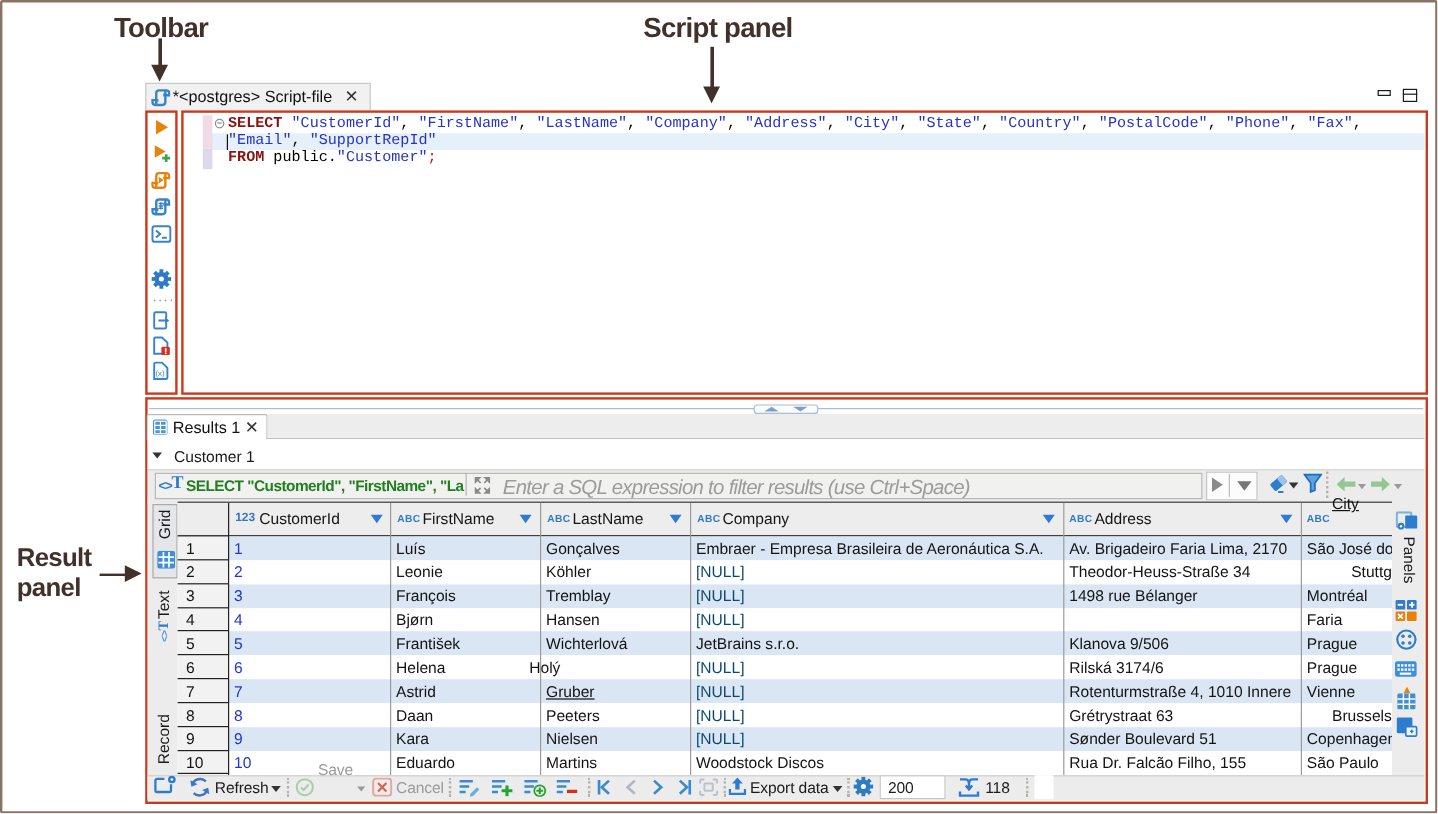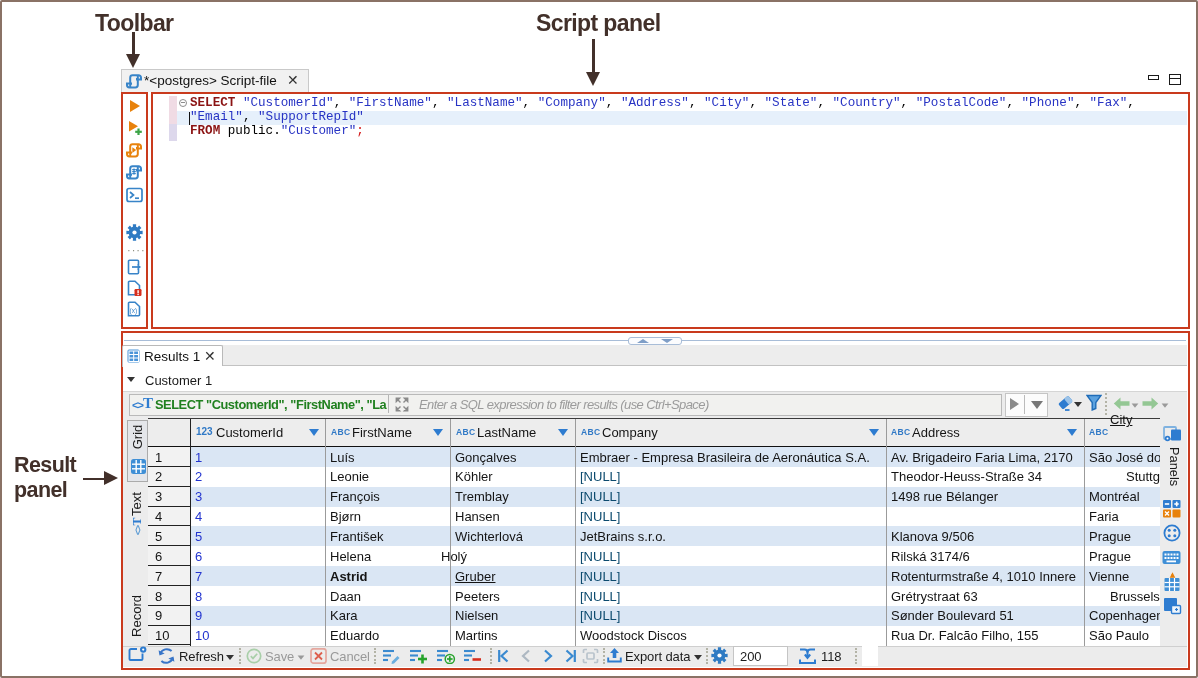--- a/index.html
+++ b/index.html
@@ -161,21 +161,21 @@
   <div class="abs" style="left:155px; top:396.5px; font-size:12.8px; font-weight:bold; color:#20801f; white-space:nowrap; letter-spacing:-0.43px;">SELECT "CustomerId", "FirstName", "La</div>
   <div class="abs" style="left:388px; top:395px; width:1px; height:18px; background:#b5b5b5;"></div>
   <svg class="abs" style="left:394px; top:397px;" width="16" height="15" viewBox="0 0 16 15">
     <g stroke="#8a8a8a" stroke-width="1.4" fill="#8a8a8a">
       <path d="M9.5 5.5 L13.5 1.5 M13.7 4.6 V1.3 H10.4 Z"></path>
       <path d="M6.5 9.5 L2.5 13.5 M2.3 10.4 V13.7 H5.6 Z"></path>
       <path d="M13.5 13.5 L9.5 9.5 M10.4 13.7 H13.7 V10.4 Z"></path>
       <path d="M2.5 1.5 L6.5 5.5 M5.6 1.3 H2.3 V4.6 Z"></path>
     </g>
   </svg>
-  <div class="abs" style="left:419px; top:396.5px; font-size:13px; font-style:italic; color:#9b9b9b; letter-spacing:-0.6px;">Enter a SQL expression to filter results (use Ctrl+Space)</div>
+  <div class="abs" style="left:419px; top:396.5px; font-size:17px; font-style:italic; color:#9b9b9b; letter-spacing:-0.6px;">Enter a SQL expression to filter results (use Ctrl+Space)</div>
   <div class="abs" style="left:1005px; top:392.5px; width:43px; height:24px; background:#fcfcfc; border:1px solid #c5c5c5;"></div>
   <div class="abs" style="left:1010px; top:398px; width:0; height:0; border-top:6.5px solid transparent; border-bottom:6.5px solid transparent; border-left:9px solid #8a8a8a;"></div>
   <div class="abs" style="left:1024px; top:395px; width:1px; height:19px; background:#bbb;"></div>
   <div class="abs" style="left:1031px; top:401px; width:0; height:0; border-left:6.5px solid transparent; border-right:6.5px solid transparent; border-top:8px solid #777;"></div>
   <svg class="abs" style="left:1056px; top:394px;" width="18" height="18" viewBox="0 0 18 18">
     <g transform="rotate(-40 9 8)">
       <rect x="2.5" y="5" width="13" height="7.5" rx="1.5" fill="#2e7cd0"></rect>
       <rect x="10.2" y="5" width="5.3" height="7.5" rx="1.5" fill="#9cc3e8"></rect>
     </g>
     <line x1="9" y1="16" x2="13.5" y2="16" stroke="#2e7cd0" stroke-width="1.8"></line>
@@ -297,21 +297,21 @@
     <div class="cellt" style="left:251px;">Holý</div>
     <div class="cellt nullv" style="left:390px;">[NULL]</div>
     <div class="cellt" style="left:701px; width:193px; overflow:hidden;">Rilská 3174/6</div>
     <div class="cellt" style="left:899px; width:71px; overflow:hidden;">Prague</div>
   </div>
   <div class="abs" style="left:148px; top:546.2px; width:42px; height:19.85px; border-bottom:1.2px solid #222;">
     <div class="cellt" style="left:7px;">6</div>
   </div>
   <div class="abs" style="left:190px; top:566.1px; width:970px; height:19.85px; background:#dae6f4;">
     <div class="cellt" style="left:5px; color:#2334cf;">7</div>
-    <div class="cellt" style="left:140px;font-weight:bold;">Astrid</div>
+    <div class="cellt" style="left:140px;">Astrid</div>
     <div class="cellt" style="left:265px;text-decoration:underline;">Gruber</div>
     <div class="cellt nullv" style="left:390px;">[NULL]</div>
     <div class="cellt" style="left:701px; width:193px; overflow:hidden;">Rotenturmstraße 4, 1010 Innere</div>
     <div class="cellt" style="left:899px; width:71px; overflow:hidden;">Vienne</div>
   </div>
   <div class="abs" style="left:148px; top:566.1px; width:42px; height:19.85px; border-bottom:1.2px solid #222;">
     <div class="cellt" style="left:7px;">7</div>
   </div>
   <div class="abs" style="left:190px; top:586.0px; width:970px; height:19.85px; background:#ffffff;">
     <div class="cellt" style="left:5px; color:#2334cf;">8</div>
@@ -424,21 +424,21 @@
     <path d="M4.4 13.9 A7 7 0 0 0 15.8 11.2" fill="none" stroke="#3875c8" stroke-width="2"></path>
     <path d="M17.4 14.8 L16.5 9.4 L11.4 11.4 Z" fill="#3875c8"></path>
   </svg>
   <div class="btxt" style="left:179px; top:649px;">Refresh</div>
   <div class="dd" style="left:226px; top:654.5px;"></div>
   <div class="dotsep" style="left:239px; top:648px; height:16px;"></div>
   <svg class="abs" style="left:246px; top:648px;" width="16" height="16" viewBox="0 0 16 16">
     <circle cx="8" cy="8" r="6.7" fill="none" stroke="#a9cfa9" stroke-width="1.7"></circle>
     <path d="M4.8 8.2 L7 10.4 L11.2 5.8" fill="none" stroke="#a9cfa9" stroke-width="1.7"></path>
   </svg>
-  <div class="btxt gtxt" style="left:265px; top:649px;text-align:center;">Save</div>
+  <div class="btxt gtxt" style="left:265px; top:634px;text-align:center;">Save</div>
   <div class="dd" style="left:297px; top:654.5px; border-top-color:#9a9a9a; transform:scale(0.85);"></div>
   <svg class="abs" style="left:310px; top:648px;" width="17" height="16" viewBox="0 0 17 16">
     <rect x="1" y="0.8" width="15" height="14.4" rx="2.5" fill="none" stroke="#e5a79e" stroke-width="1.7"></rect>
     <path d="M5 4.5 L12 11.5 M12 4.5 L5 11.5" stroke="#dd5f4e" stroke-width="1.8"></path>
   </svg>
   <div class="btxt gtxt" style="left:330px; top:649px;">Cancel</div>
   <div class="dotsep" style="left:374px; top:648px; height:16px;"></div>
   <svg class="abs" style="left:382px; top:648px;" width="19" height="16" viewBox="0 0 19 16">
     <g stroke="#3a8ad0" stroke-width="2.1">
         <line x1="1" y1="3" x2="12" y2="3"></line>

